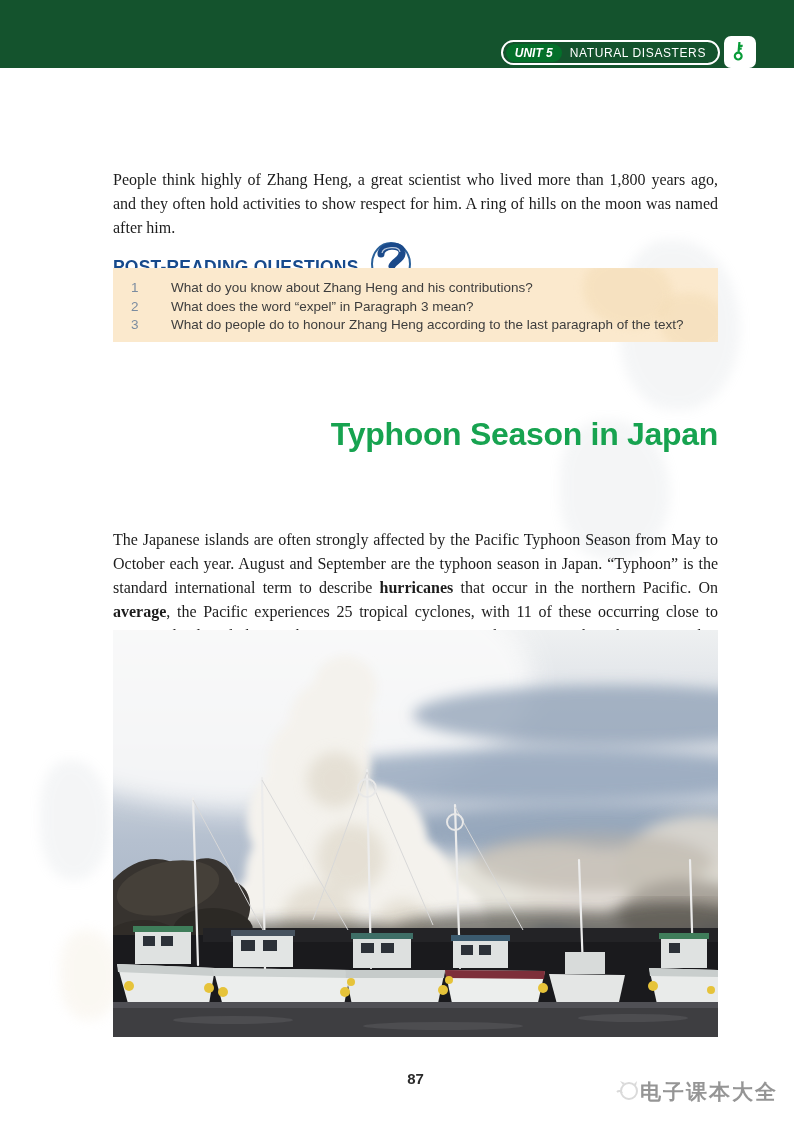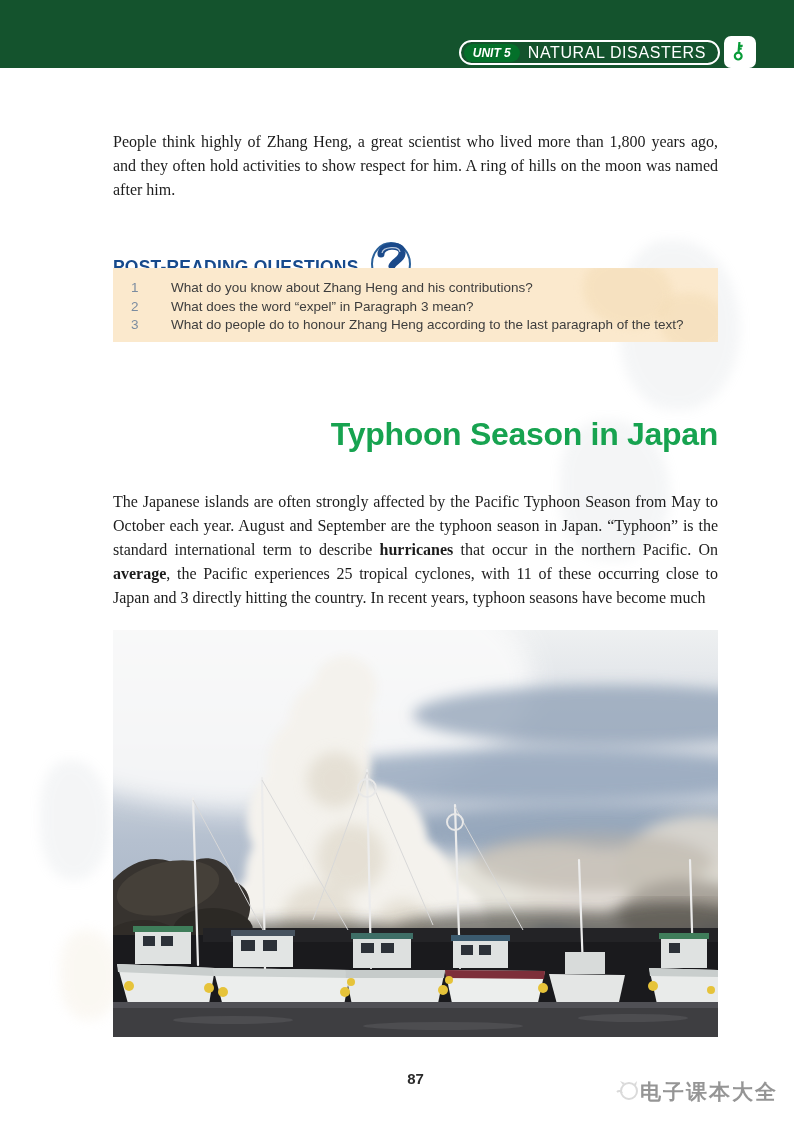--- a/index.html
+++ b/index.html
@@ -5,27 +5,27 @@
   html,body{margin:0;padding:0;}
   body{background:#ffffff;font-family:"Liberation Serif",serif;}
   .page{position:relative;width:794px;height:1123px;background:#ffffff;overflow:hidden;margin:0 auto;}
 
   
   .header-bar{position:absolute;left:0;top:0;width:794px;height:68px;background:#14532d;}
   .unit-pill{position:absolute;right:74px;top:40px;height:25px;border:2px solid #ffffff;
     border-radius:15px;display:flex;align-items:center;padding:0 12px 0 3px;box-sizing:border-box;}
   .unit-badge{background:#04702a;color:#ffffff;font-family:"Liberation Sans",sans-serif;
     font-weight:bold;font-style:italic;font-size:12px;border-radius:10px;padding:2px 9px;line-height:14px;}
-  .unit-topic{color:#ffffff;font-family:"Liberation Sans",sans-serif;font-size:16px;
+  .unit-topic{color:#ffffff;font-family:"Liberation Sans",sans-serif;font-size:12px;
     letter-spacing:.6px;margin-left:8px;white-space:nowrap;}
   .key-box{position:absolute;right:38px;top:36px;width:32px;height:32px;background:#ffffff;
     border-radius:7px;display:flex;align-items:center;justify-content:center;}
 
   
-  .col{position:absolute;left:113px;width:605px;}
+  .col{position:absolute;left:113px;width:605px;margin-top:38px;}
   .body-text{font-size:16px;line-height:24px;color:#1c1c1c;text-align:justify;}
 
   
   .prq-head{position:absolute;left:113px;top:238px;display:flex;align-items:flex-end;text-decoration:underline;}
   .prq-title{font-family:"Liberation Sans",sans-serif;font-weight:bold;font-size:17.5px;
     color:#174a8c;letter-spacing:.2px;line-height:22px;}
   .prq-icon{margin-left:10px;margin-bottom:-14px;}
   .q-box{position:absolute;left:113px;top:268px;width:605px;height:74px;background:#fbe9cd;overflow:hidden;}
   .q-blob{position:absolute;background:#f3dcb6;opacity:.55;filter:blur(4px);border-radius:45% 60% 50% 65%;}
   .q-row{position:relative;display:flex;font-family:"Liberation Sans",sans-serif;

